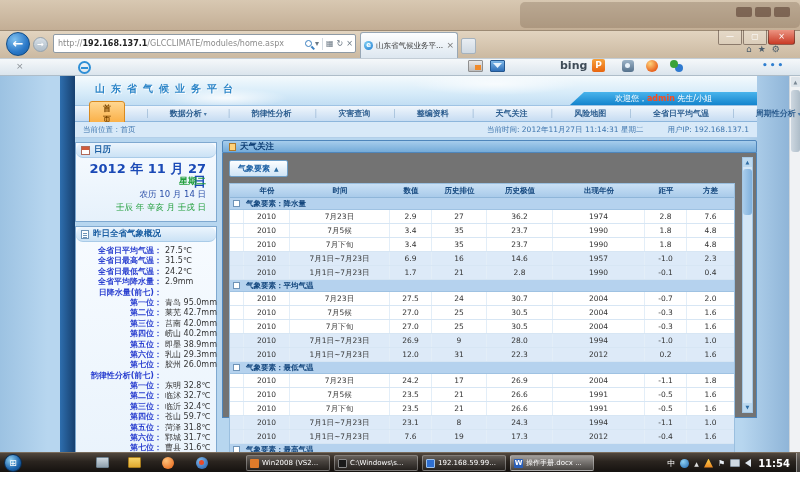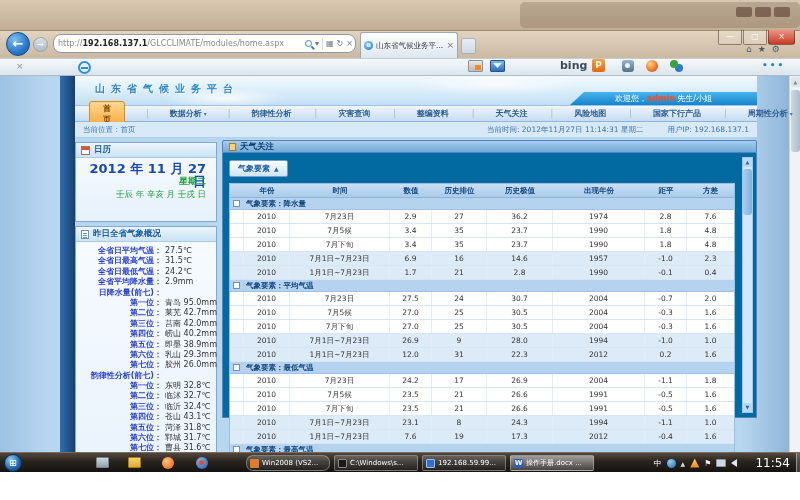--- a/index.html
+++ b/index.html
@@ -22,21 +22,21 @@
     background:linear-gradient(180deg,#f5f8fa,#dbe5ed);border-top:1px solid #c3cdd6;border-bottom:1px solid #aebdc9;}
 
   .btn-back{position:absolute;left:6px;top:32px;width:24px;height:24px;border-radius:50%;
     background:radial-gradient(circle at 35% 30%,#7fc0ef,#2a78c8 60%,#165a9e);border:1px solid #124d87;
     color:#fff;font-size:13px;line-height:22px;text-align:center;font-weight:bold;}
   .btn-fwd{position:absolute;left:33px;top:37px;width:15px;height:15px;border-radius:50%;
     background:linear-gradient(#d8e0e7,#aebcc8);border:1px solid #93a2ae;
     color:#fff;font-size:8px;line-height:13px;text-align:center;font-weight:bold;}
 
   .addr{position:absolute;left:53px;top:34px;width:303px;height:19px;background:#fff;
-    border:1px solid #8e9aa5;border-radius:8px;font-size:8px;color:#777;display:flex;align-items:center;padding:0 2px 0 4px;}
+    border:1px solid #8e9aa5;border-radius:2px;font-size:8px;color:#777;display:flex;align-items:center;padding:0 2px 0 4px;}
   .addr .host{color:#222;font-weight:bold;}
   .addr .path{color:#8a8a8a;overflow:hidden;white-space:nowrap;flex:1;}
   .addr .tools{display:flex;align-items:center;gap:3px;margin-left:2px;}
   .mag{width:7px;height:7px;border:1.5px solid #3a7fc0;border-radius:50%;position:relative;display:inline-block;}
   .mag::after{content:"";position:absolute;left:5px;top:6px;width:4px;height:1.5px;background:#3a7fc0;transform:rotate(45deg);}
   .g-sm{font-size:8px;color:#6b7884;}
   .addr .sep{width:1px;height:12px;background:#d4dbe1;}
 
   .tab{position:absolute;left:360px;top:32px;width:98px;height:26px;border:1px solid #98a7b5;border-bottom:none;
     border-radius:3px 3px 0 0;background:linear-gradient(#fdfeff,#dde7f0);display:flex;align-items:center;padding:0 3px;gap:3px;}
@@ -109,21 +109,21 @@
   .crumb{position:absolute;left:75px;top:122px;width:682px;height:16px;background:#d8e9f8;
     border-bottom:1px solid #b3cfe9;font-size:7.5px;color:#3c74ad;display:flex;align-items:center;padding:0 8px;gap:44px;}
   .crumb .right{margin-left:auto;display:flex;gap:24px;}
 
   
   .sidebar{position:absolute;left:75px;top:142px;width:142px;height:330px;overflow:hidden;}
   .spanel{position:absolute;left:0;width:142px;border:1px solid #7fa9d0;background:linear-gradient(180deg,#f7fbff,#e6f1fb);}
   .spanel.p1{top:0;height:80px;}
   .spanel.p2{top:84px;height:300px;}
   .sp-head{height:15px;background:linear-gradient(180deg,#ecf5fd,#cbe2f5);border-bottom:1px solid #a9cbe8;
-    display:flex;align-items:center;gap:4px;padding:0 5px;font-size:8.5px;font-weight:bold;color:#1b5fa3;}
+    display:flex;align-items:center;gap:4px;padding:0 5px;font-size:8.5px;font-weight:bold;color:#1b5fa3;border-radius:7px;}
   .calicon{width:9px;height:9px;background:#fff;border:1px solid #b06a5a;position:relative;}
   .calicon::before{content:"";position:absolute;left:0;top:0;width:100%;height:3px;background:#d05a3a;}
   .sheeticon{width:8px;height:9px;background:#fff;border:1px solid #6f94b8;position:relative;}
   .sheeticon::before{content:"";position:absolute;left:1px;top:2px;width:4px;height:1px;background:#6f94b8;box-shadow:0 2px 0 #6f94b8,0 4px 0 #6f94b8;}
   .p1-body{padding:4px 10px 0 4px;text-align:right;}
   .p1-body div{height:13px;line-height:13px;}
   .cal-date{font-size:13px;font-weight:bold;color:#1a49b6;}
   .cal-week{font-size:9px;font-weight:bold;color:#1f9e3a;}
   .cal-lunar{font-size:8.5px;color:#2a4ea8;}
   .cal-gz{font-size:8.5px;color:#1f9e3a;}
@@ -131,21 +131,21 @@
   .sline{display:flex;height:10.4px;line-height:10.4px;font-size:8px;white-space:nowrap;}
   .sline .sl{width:86px;text-align:right;color:#2a3fd0;font-weight:bold;flex:none;}
   .sline .sv{color:#333;padding-left:3px;}
   .sline .sh{color:#2a3fd0;}
 
   
   .main{position:absolute;left:222px;top:140px;width:535px;height:332px;}
   .m-head{height:13px;background:linear-gradient(180deg,#a6cdec,#74abd9);border:1px solid #4f86bb;border-radius:2px 2px 0 0;
     display:flex;align-items:center;gap:4px;padding:0 6px;font-size:8.5px;font-weight:bold;color:#0d3d73;}
   .docicon{width:7px;height:8px;background:#ffd27a;border:1px solid #b07a2a;}
-  .m-body{position:absolute;left:0;top:13px;width:535px;height:265px;background:#0369a1;
+  .m-body{position:absolute;left:0;top:13px;width:535px;height:265px;background:#737373;
     border:1px solid #4f86bb;border-top:none;}
   .ebtn{display:inline-flex;align-items:center;gap:4px;margin:7px 0 0 6px;padding:2px 8px;
     background:linear-gradient(180deg,#fdfeff,#cfe4f6);border:1px solid #6f9fc8;border-radius:2px;
     font-size:8px;font-weight:bold;color:#1b5fa3;}
   .ebtn .ar{font-size:6px;color:#2a6aa0;}
 
   .wtable{margin:6px 0 0 6px;width:506px;border:1px solid #9abfdf;background:#fff;}
   .trow{display:grid;grid-template-columns:14px 46px 100px 42px 55px 66px 92px 42px 47px;align-items:center;}
   .trow .td{font-size:7.5px;text-align:center;color:#333;height:13px;line-height:13px;overflow:hidden;white-space:nowrap;}
   .trow.th{background:linear-gradient(180deg,#c9e0f5,#a9cbea);border-bottom:1px solid #8fb6d9;}
@@ -186,21 +186,21 @@
   .tbi.rdp{background:#2f6fd0;border:1px solid #9cc0ea;}
   .tbi.word{background:#2a5fb8;color:#fff;font-size:7px;font-weight:bold;text-align:center;line-height:9px;}
   .tray{position:absolute;right:4px;top:0;height:20px;display:flex;align-items:center;gap:5px;color:#fff;}
   .tray .lang{font-size:8px;}
   .tray .t-exp{font-size:6px;color:#ddd;}
   .t-dot{width:9px;height:9px;border-radius:50%;background:radial-gradient(circle at 35% 30%,#8fd0f2,#1f67b0);}
   .t-warn{width:9px;height:9px;background:linear-gradient(#ffd24a,#e8821f);clip-path:polygon(50% 0,100% 100%,0 100%);}
   .t-flag{font-size:8px;color:#e8eef4;}
   .t-mon{width:10px;height:8px;background:#cfd9e2;border:1px solid #8a98a5;border-radius:1px;}
   .t-spk{width:0;height:0;border-top:4px solid transparent;border-bottom:4px solid transparent;border-right:6px solid #dfe6ec;}
-  .clock{font-size:12px;color:#fff;margin-left:13px;}
+  .clock{font-size:10px;color:#fff;margin-left:2px;font-weight:bold;}
   .show-desktop{position:absolute;right:0;top:0;width:4px;height:20px;background:rgba(255,255,255,.18);border-left:1px solid rgba(255,255,255,.4);}
 
   .bottom-white{position:absolute;left:0;top:472px;width:800px;height:28px;background:#fff;}
 </style>
 </head>
 <body>
 
 <div id="screen">
 
   <div class="desktop-top">
@@ -285,21 +285,21 @@
       <span class="nsep">|</span>
       <span class="nitem"><span>整编资料</span><span class="narrow"></span></span>
 
       <span class="nsep">|</span>
       <span class="nitem"><span>天气关注</span><span class="narrow"></span></span>
 
       <span class="nsep">|</span>
       <span class="nitem"><span>风险地图</span><span class="narrow"></span></span>
 
       <span class="nsep">|</span>
-      <span class="nitem"><span>国家下行产品</span><span class="narrow"></span></span>
+      <span class="nitem"><span>全省日平均气温</span><span class="narrow"></span></span>
 
       <span class="nsep">|</span>
       <span class="nitem"><span>周期性分析</span><span class="narrow">▾</span></span>
     </div>
 
   <div class="crumb">
     <span>当前位置：首页</span>
     <span class="right">
       <span>当前时间: 2012年11月27日 11:14:31 星期二</span>
       <span>用户IP: 192.168.137.1</span>
@@ -308,20 +308,21 @@
 
   <div class="sidebar">
     <div class="spanel p1">
       <div class="sp-head">
         <span class="calicon"></span>
         <span>日历</span>
       </div>
       <div class="p1-body">
         <div class="cal-date">2012 年 11 月 27 日</div>
         <div class="cal-week">星期二</div>
+        <div class="cal-lunar">农历 10 月 14 日</div>
         <div class="cal-gz">壬辰 年 辛亥 月 壬戌 日</div>
       </div>
     </div>
     <div class="spanel p2">
       <div class="sp-head">
         <span class="sheeticon"></span>
         <span>昨日全省气象概况</span>
       </div>
       <div class="p2-body">
 
@@ -398,21 +399,21 @@
             <span class="sv">临沭 32.7℃</span>
           </div>
 
           <div class="sline">
             <span class="sl">第三位：</span>
             <span class="sv">临沂 32.4℃</span>
           </div>
 
           <div class="sline">
             <span class="sl">第四位：</span>
-            <span class="sv">苍山 43.1℃</span>
+            <span class="sv">苍山 59.7℃</span>
           </div>
 
           <div class="sline">
             <span class="sl">第五位：</span>
             <span class="sv">菏泽 31.8℃</span>
           </div>
 
           <div class="sline">
             <span class="sl">第六位：</span>
             <span class="sv">郓城 31.7℃</span>
@@ -728,21 +729,21 @@
     </div>
   </div>
 
   <div class="taskbar">
     <div class="orb">⊞</div>
     <div class="ql q1"></div>
     <div class="ql q2"></div>
     <div class="ql q3"></div>
     <div class="ql q4"></div>
 
-    <div class="tbtn" style="left:246px;border-radius:7px;">
+    <div class="tbtn" style="left:246px;">
       <span class="tbi vm"></span>
       <span class="lbl">Win2008 (VS2...</span>
     </div>
     <div class="tbtn" style="left:334px;">
       <span class="tbi cmd"></span>
       <span class="lbl">C:\Windows\s...</span>
     </div>
     <div class="tbtn" style="left:422px;">
       <span class="tbi rdp"></span>
       <span class="lbl">192.168.59.99...</span>

